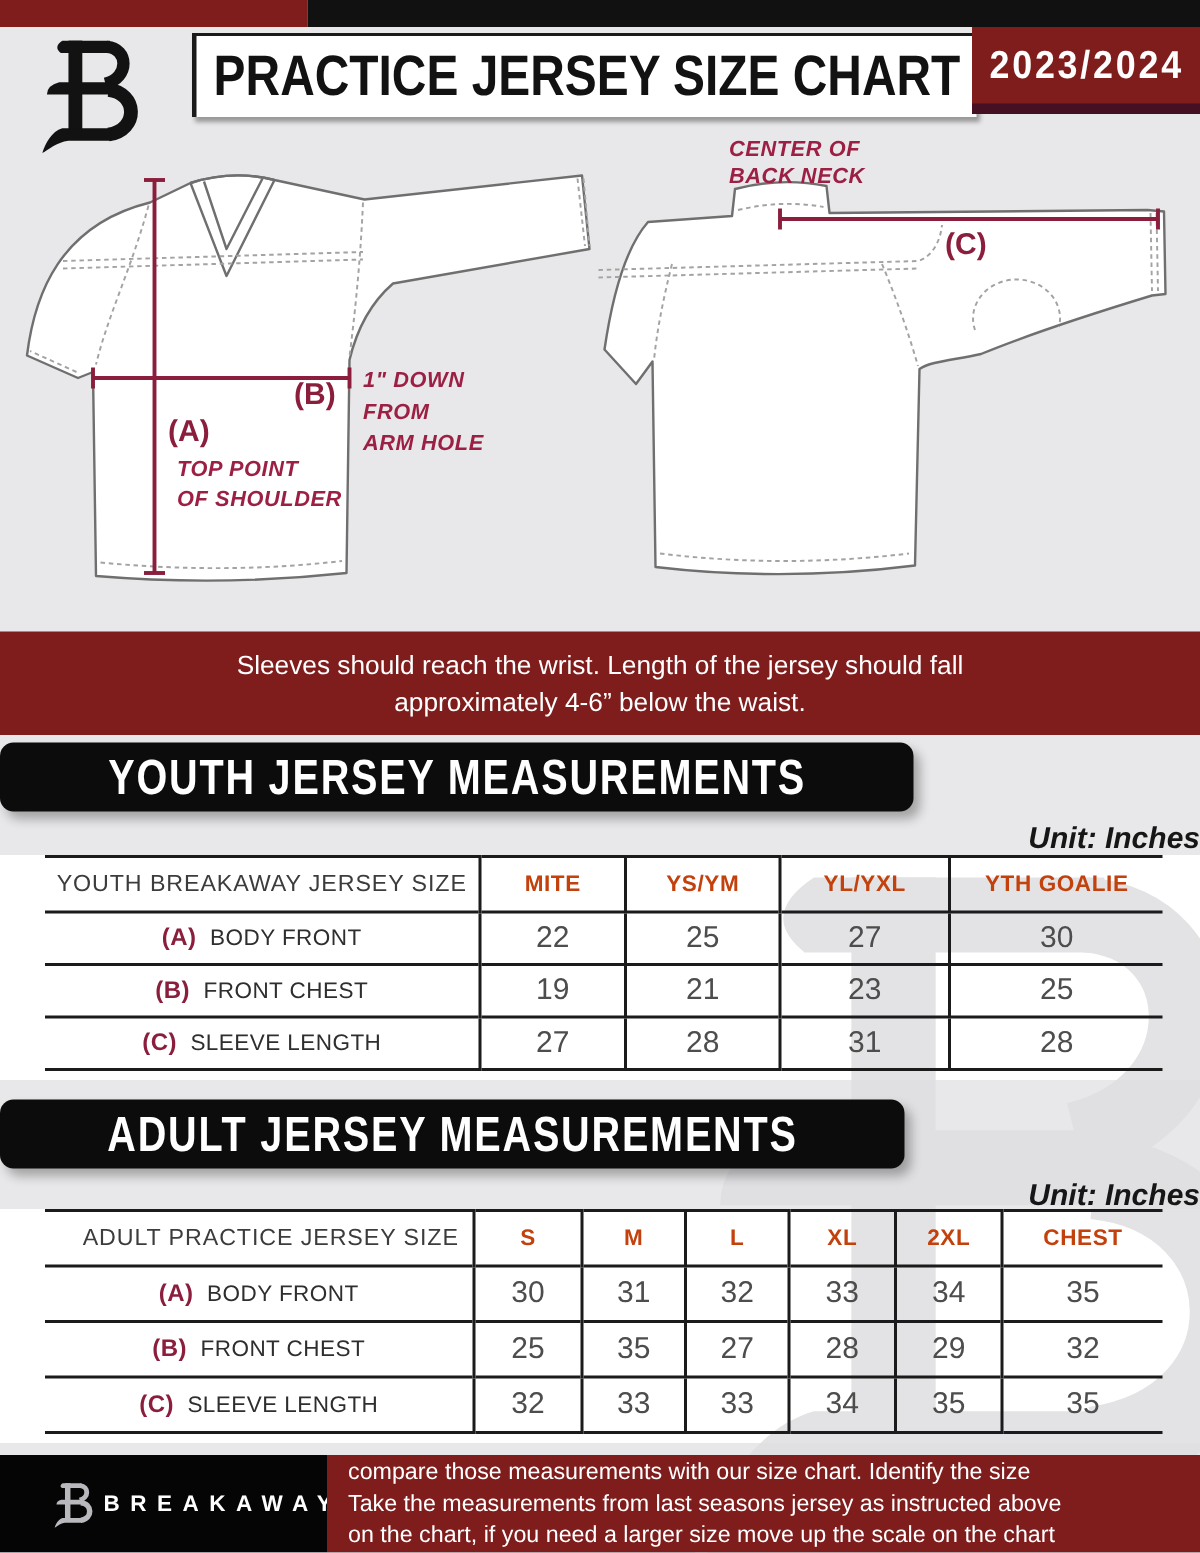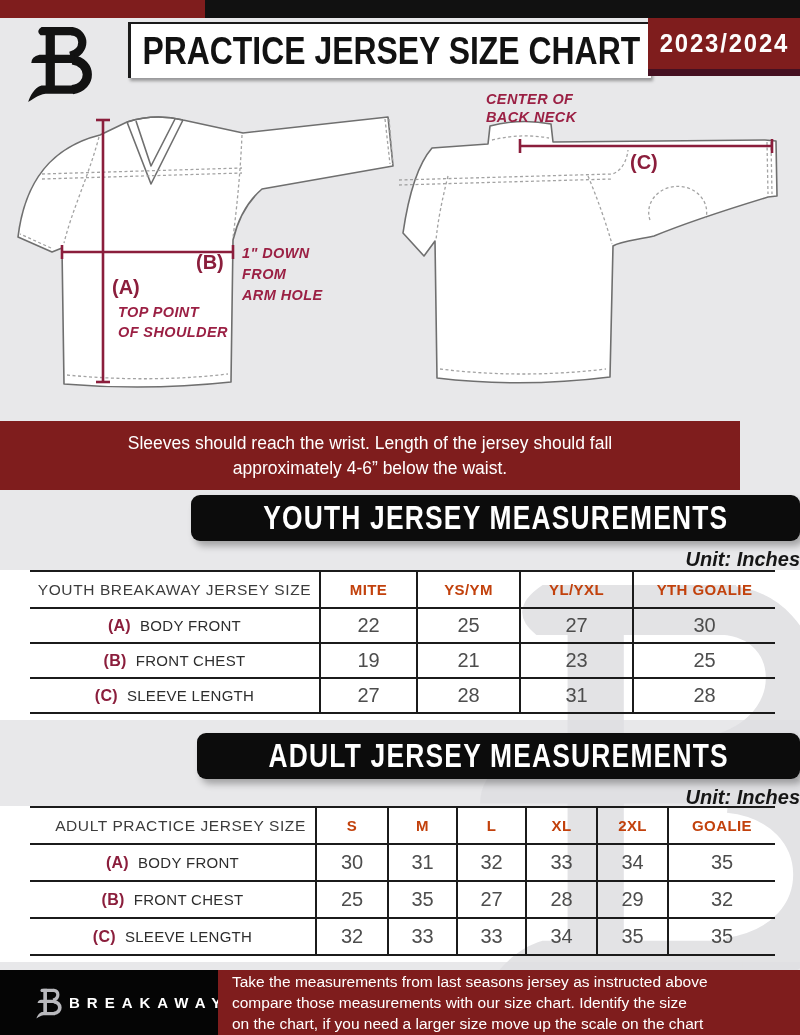--- a/index.html
+++ b/index.html
@@ -18,25 +18,25 @@
                  transform:scaleX(.84);white-space:nowrap;letter-spacing:0;}
   .seasonbox{position:absolute;top:18px;left:648px;width:152px;height:51px;
              border-bottom:7px solid #451021;display:flex;align-items:center;justify-content:center;z-index:3;}
   .seasonbox span{display:inline-block;font-size:26px;font-weight:700;color:#fdfdfd;
                   letter-spacing:2px;transform:scaleX(.92);white-space:nowrap;}
   
   .diagram{position:absolute;top:88px;left:0;width:800px;height:344px;}
   .diag-tag{font-weight:700;font-size:20px;}
   .diag-note{font-style:italic;font-weight:600;font-size:14.5px;letter-spacing:.4px;}
   
-  .banner{position:absolute;top:421px;left:0;width:740px;height:69px;
+  .banner{position:absolute;top:421px;left:0;width:800px;height:69px;
           display:flex;flex-direction:column;align-items:center;justify-content:center;}
   .banner div{color:#fff;font-size:17.5px;line-height:25px;font-weight:400;}
   
-  .sect-head{position:absolute;left:0;width:800px;text-align:right;z-index:2;}
+  .sect-head{position:absolute;left:0;width:800px;text-align:left;z-index:2;}
   .pill{display:inline-block;background:#0c0c0c;border-radius:9px;padding:0 14px;height:46px;
         line-height:46px;box-shadow:4px 5px 7px rgba(0,0,0,.3);}
   .pill span{display:inline-block;color:#fff;font-size:33px;font-weight:700;letter-spacing:1.5px;
              transform:scaleX(.8);white-space:nowrap;}
   .unitline{position:absolute;left:0;width:800px;text-align:right;font-style:italic;
             font-weight:600;font-size:20px;color:#161616;z-index:2;}
   
   .white-strip{position:absolute;left:0;width:800px;background:#fff;}
   .watermark{position:absolute;top:560px;right:-55px;width:400px;height:487px;color:#e0e0e3;
              opacity:.9;pointer-events:none;}
@@ -243,21 +243,21 @@
         <col style="width:107px">
       </colgroup>
     <tbody>
         <tr class="hdr">
       <td class="collabel adult">ADULT PRACTICE JERSEY SIZE</td>
       <td class="v sizehead">S</td>
       <td class="v sizehead">M</td>
       <td class="v sizehead">L</td>
       <td class="v sizehead">XL</td>
       <td class="v sizehead">2XL</td>
-      <td class="v sizehead">GOALIE</td>
+      <td class="v sizehead">CHEST</td>
     </tr>
     <tr style="height:37px">
       <td class="rowlabel"><b>(A)</b><span>BODY FRONT</span></td>
       <td class="v num">30</td>
       <td class="v num">31</td>
       <td class="v num">32</td>
       <td class="v num">33</td>
       <td class="v num">34</td>
       <td class="v num">35</td>
     </tr>
@@ -285,19 +285,19 @@
   <div class="footer">
     <div class="fblack">
       <div class="flogo">
         <svg viewBox="0 0 64 78" width="26" height="32">
             <use href="#blogo"></use>
           </svg>
       </div>
       <div class="fbrand">BREAKAWAY</div>
     </div>
     <div class="fmaroon maroon-bg">
+      <div>compare those measurements  with our size chart. Identify the size</div>
       <div>Take the measurements from last seasons jersey as instructed above</div>
-      <div>compare those measurements  with our size chart. Identify the size</div>
       <div>on the chart, if you need a larger size move up the scale on the chart</div>
     </div>
   </div>
 
 </div>
 
 </body></html>

